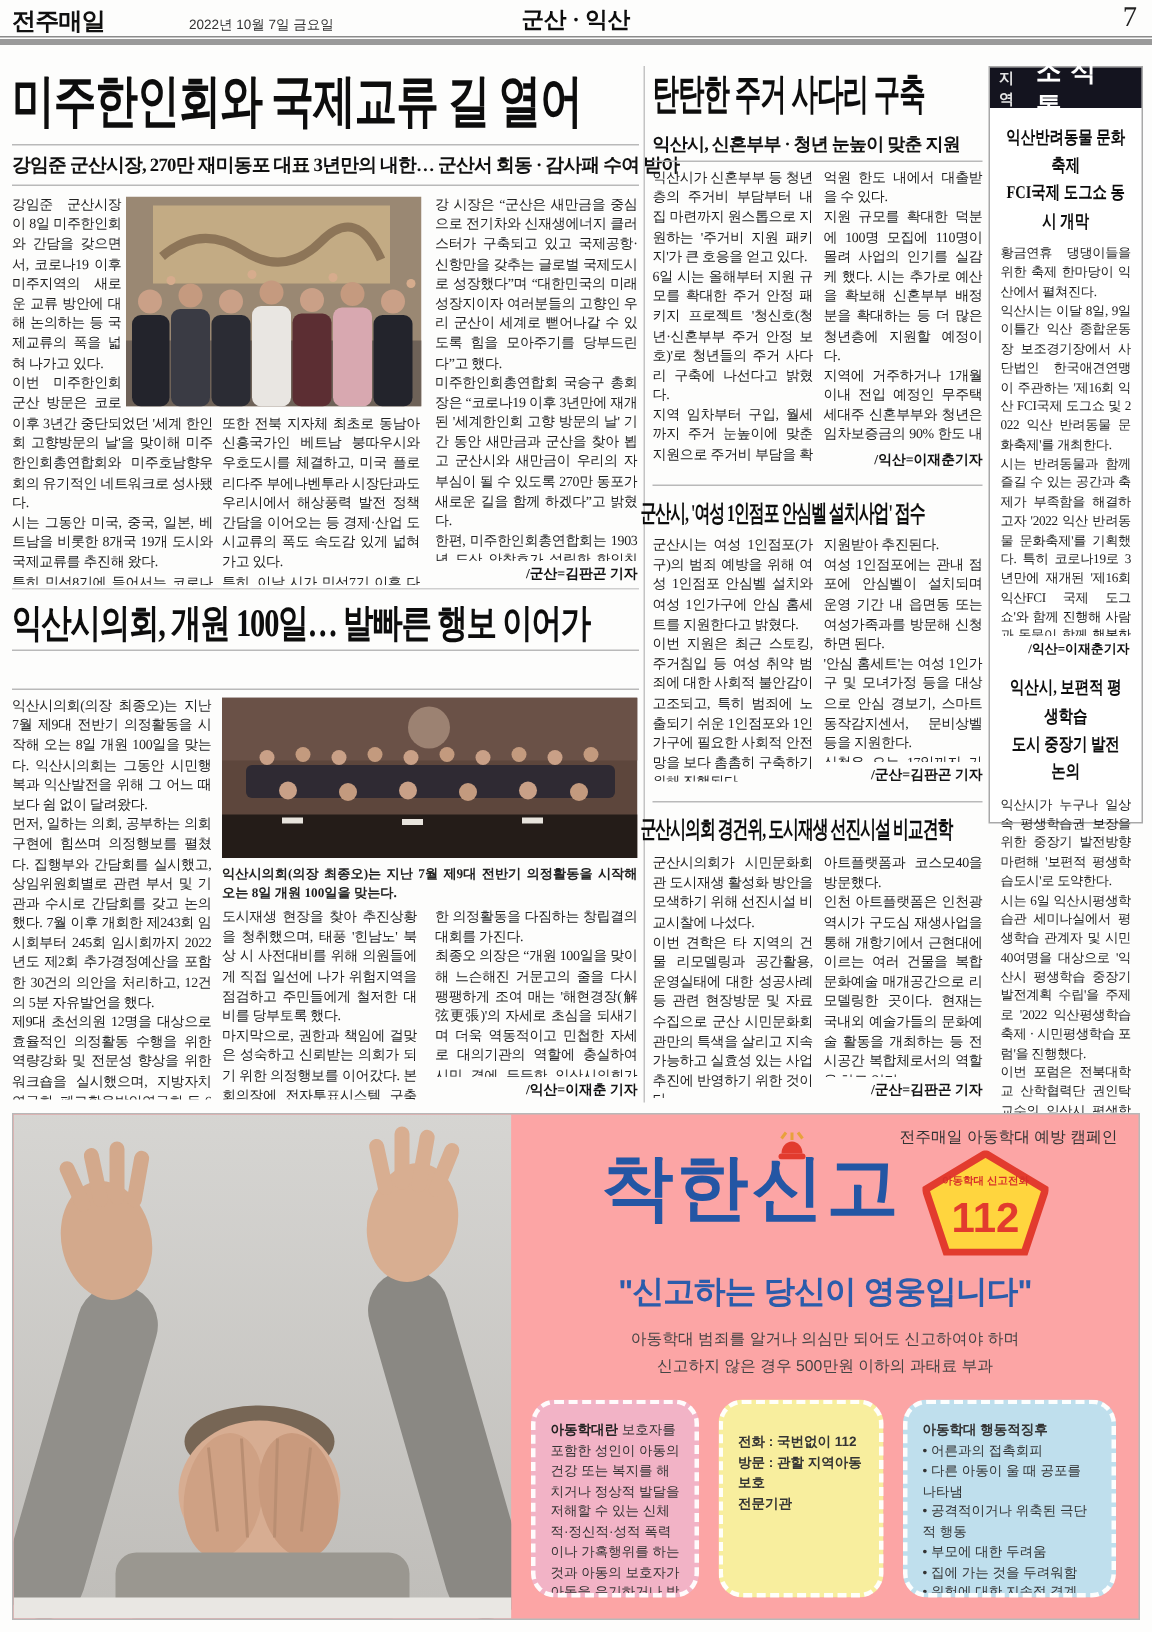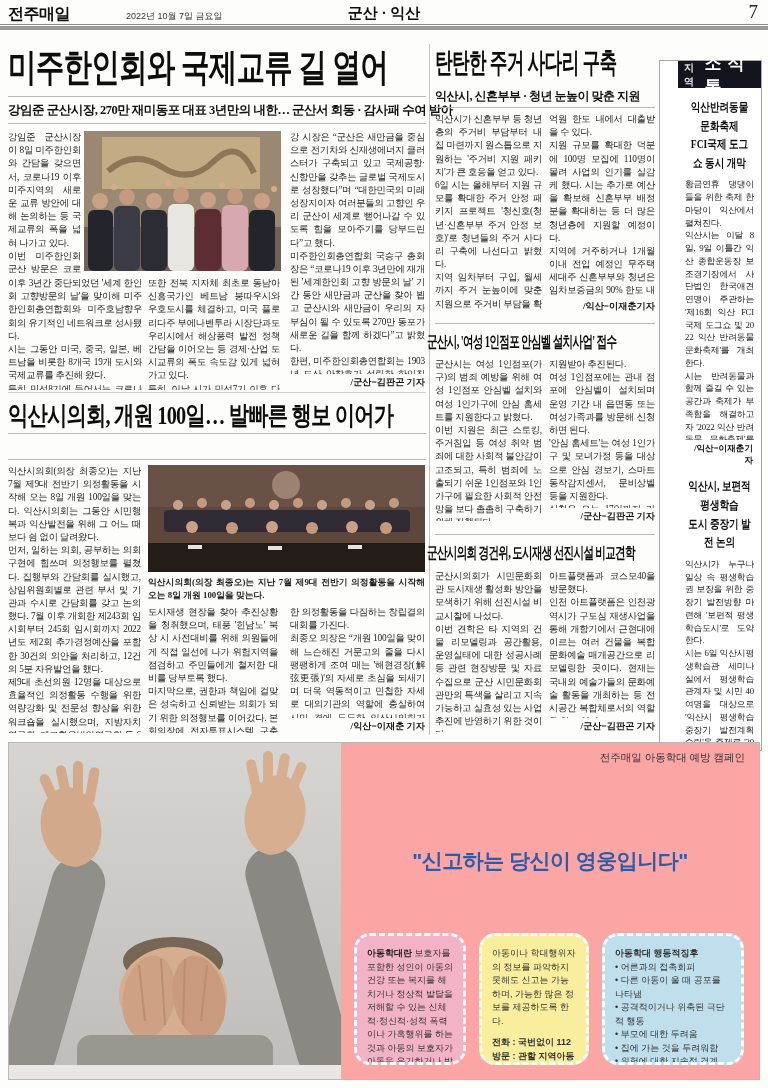--- a/index.html
+++ b/index.html
@@ -179,21 +179,21 @@
   <div class="abs rule" style="left:435px;top:534px;width:220px;"></div>
   <div class="abs hl hl-sm" style="left:427px;top:543px;width:346px;">군산시의회 경건위, 도시재생 선진시설 비교견학</div>
   <div class="abs bt" style="left:435px;top:570px;width:107px;height:162px;">군산시의회가 시민문화회관 도시재생 활성화 방안을 모색하기 위해 선진시설 비교시찰에 나섰다.
 이번 견학은 타 지역의 건물 리모델링과 공간활용, 운영실태에 대한 성공사례 등 관련 현장방문 및 자료수집으로 군산 시민문화회관만의 특색을 살리고 지속가능하고 실효성 있는 사업 추진에 반영하기 위한 것이다.
 이에 따라 지난 3일 경제건설위원회 전정형·지해춘·양세종·윤세자 의원은 오래된 시설물을 활용한 지역경제 활성화 방안을 모색하기 위해 인천광역시 복합문화시설인 인천</div>
   <div class="abs bt" style="left:549px;top:570px;width:106px;height:148px;">아트플랫폼과 코스모40을 방문했다.
 인천 아트플랫폼은 인천광역시가 구도심 재생사업을 통해 개항기에서 근현대에 이르는 여러 건물을 복합문화예술 매개공간으로 리모델링한 곳이다. 현재는 국내외 예술가들의 문화예술 활동을 개최하는 등 전시공간 복합체로서의 역할을 하고 있다.
 또 코스모40은 인천 서구의 오래된 산업단지 공장을 리모델링하여 새로운 기능을 접목한 형태의 건축물로 재탄생시켜 2019년 인천광역시 건축상 대상 및 한국건축문화대상 우수상을 수상한 곳이다.</div>
   <div class="abs byline" style="left:549px;top:720px;width:106px;">/군산=김판곤 기자</div>
 
-  <div class="abs sidebar" style="left:659px;top:60px;width:103px;height:691px;box-sizing:border-box;padding-left:18px;">
+  <div class="abs sidebar" style="left:659px;top:44px;width:103px;height:505px;box-sizing:border-box;">
     <div class="sb-header">
       <span class="sb-label">지역</span>
       <span class="sb-title">소식통</span>
     </div>
     <div class="sb-brief-title">익산반려동물 문화축제
 FCI국제 도그쇼 동시 개막</div>
     <div class="sb-body" style="height:262px;">황금연휴 댕댕이들을 위한 축제 한마당이 익산에서 펼쳐진다.
 익산시는 이달 8일, 9일 이틀간 익산 종합운동장 보조경기장에서 사단법인 한국애견연맹이 주관하는 '제16회 익산 FCI국제 도그쇼 및 2022 익산 반려동물 문화축제'를 개최한다.
 시는 반려동물과 함께 즐길 수 있는 공간과 축제가 부족함을 해결하고자 '2022 익산 반려동물 문화축제'를 기획했다. 특히 코로나19로 3년만에 재개된 '제16회 익산FCI 국제 도그쇼'와 함께 진행해 사람과 동물이 함께 행복한 반려동물 문화 조성에 앞장 섰다.
 이번 축제는 8일 오전 10시 개막식을 시작으로 이색 도그쇼, 펫티켓 강의, 반려동물 문제행동 상담 및 건강검진, 동물보호 정책 홍보, 유기동물 보호 및 입양캠페인 등 홍보와 문화행사가 중점적으로 진행된다.</div>
@@ -236,29 +236,45 @@
         <ellipse cx="140" cy="254" rx="26" ry="42" fill="#cfa184" transform="rotate(10 140 254)"></ellipse>
         <ellipse cx="190" cy="254" rx="26" ry="42" fill="#c99a7d" transform="rotate(-10 190 254)"></ellipse>
         <path d="M130,222 l6,56 M152,216 l4,66 M176,216 l-2,66 M198,222 l-6,56" stroke="#b98e72" stroke-width="2" fill="none"></path>
         <rect x="68" y="292" width="196" height="44" rx="14" fill="#9a9790"></rect>
         <rect x="0" y="322" width="332" height="14" fill="#e9e7e3"></rect>
       </svg>
     </div>
 
     <div class="abs ad-label" style="right:14px;top:8px;">전주매일 아동학대 예방 캠페인</div>
 
+    <div class="abs" style="left:332px;right:0;top:26px;display:flex;justify-content:center;align-items:flex-start;">
+      <span class="ad-title">
+        <svg width="22" height="20" viewBox="0 0 22 20" style="position:absolute;top:-16px;left:58%;">
+          <path d="M11,16 v-5 M4,15 l3,-4 M18,15 l-3,-4" stroke="#e8a13c" stroke-width="2" fill="none" transform="translate(0,-9)"></path>
+          <path d="M4,16 a7,8 0 0 1 14,0 z" fill="#e23b2e"></path>
+          <rect x="2" y="16" width="18" height="4" rx="2" fill="#e23b2e"></rect>
+        </svg>
+        <span>착한신고</span>
+      </span>
+      <svg width="84" height="70" viewBox="0 0 84 70" style="margin-left:14px;margin-top:-2px;">
+        <polygon points="42,2 82,26 68,68 16,68 2,26" fill="#ffd53e" stroke="#e23b2e" stroke-width="5"></polygon>
+        <text x="42" y="22" font-size="7" font-weight="bold" fill="#d8312a" text-anchor="middle" font-family="Liberation Sans, sans-serif">아동학대 신고전화</text>
+        <text x="42" y="54" font-size="28" font-weight="bold" fill="#e23b2e" text-anchor="middle" font-family="Liberation Sans, sans-serif">112</text>
+      </svg>
+    </div>
 
     <div class="abs ad-slogan" style="left:332px;right:0;top:104px;">"신고하는 당신이 영웅입니다"</div>
+    <div class="abs ad-note" style="left:332px;right:0;top:142px;">아동학대 범죄를 알거나 의심만 되어도 신고하여야 하며
+신고하지 않은 경우 500만원 이하의 과태료 부과</div>
 
     <div class="abs ad-boxes" style="left:338px;right:8px;top:190px;">
       <div class="ad-box" style="width:112px;background:#f2b3c6;">
         <b>아동학대란</b><span> 보호자를 포함한 성인이 아동의 건강 또는 복지를 해치거나 정상적 발달을 저해할 수 있는 신체적·정신적·성적 폭력이나 가혹행위를 하는 것과 아동의 보호자가 아동을 유기하거나 방임하는 것을 말한다.</span>
       </div>
       <div class="ad-box" style="width:110px;background:#f8ee9e;">
-        <div>아동이나 학대행위자의 정보를 파악하지 못해도 신고는 가능하며, 가능한 많은 정보를 제공하도록 한다.</div>
         <div style="font-weight:bold;margin-top:8px;">전화 : 국번없이 112</div>
         <div class="pre" style="font-weight:bold;">방문 : 관할 지역아동보호
 전문기관</div>
       </div>
       <div class="ad-box" style="width:142px;background:#bfdfed;">
         <div style="font-weight:bold;">아동학대 행동적징후</div>
         <div class="pre">• 어른과의 접촉회피
 • 다른 아동이 울 때 공포를 나타냄
 • 공격적이거나 위축된 극단적 행동
 • 부모에 대한 두려움

